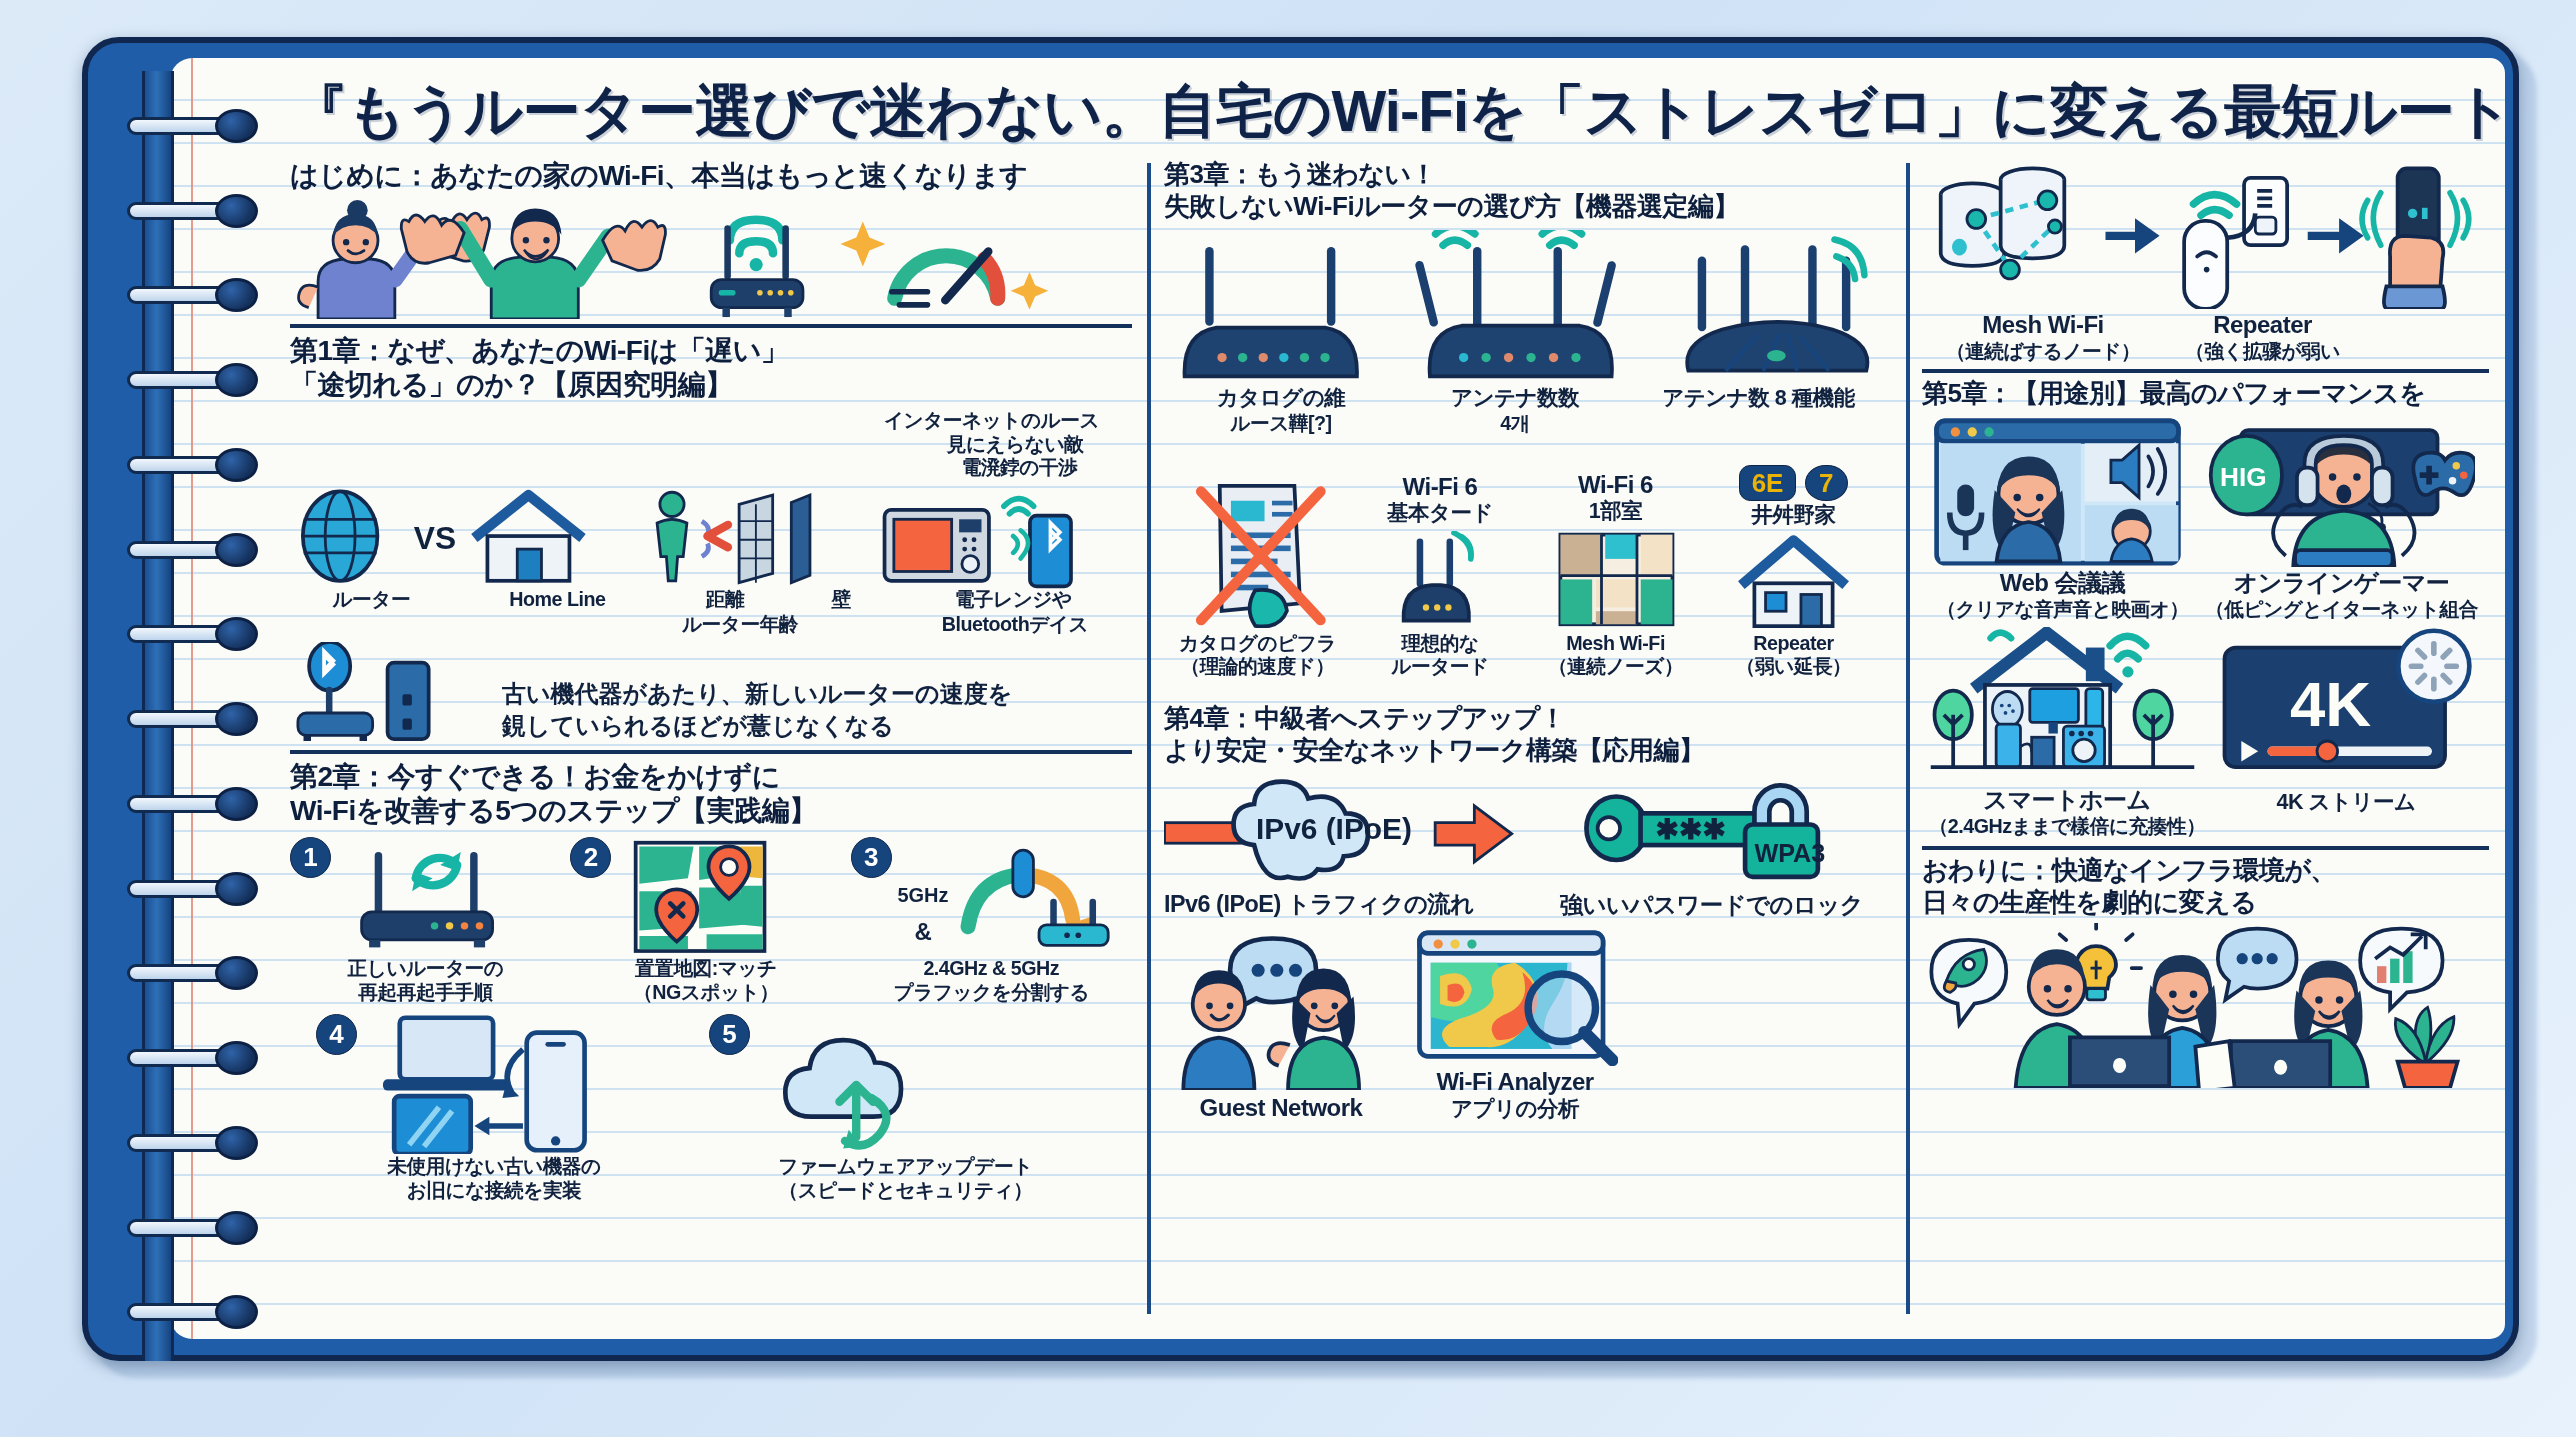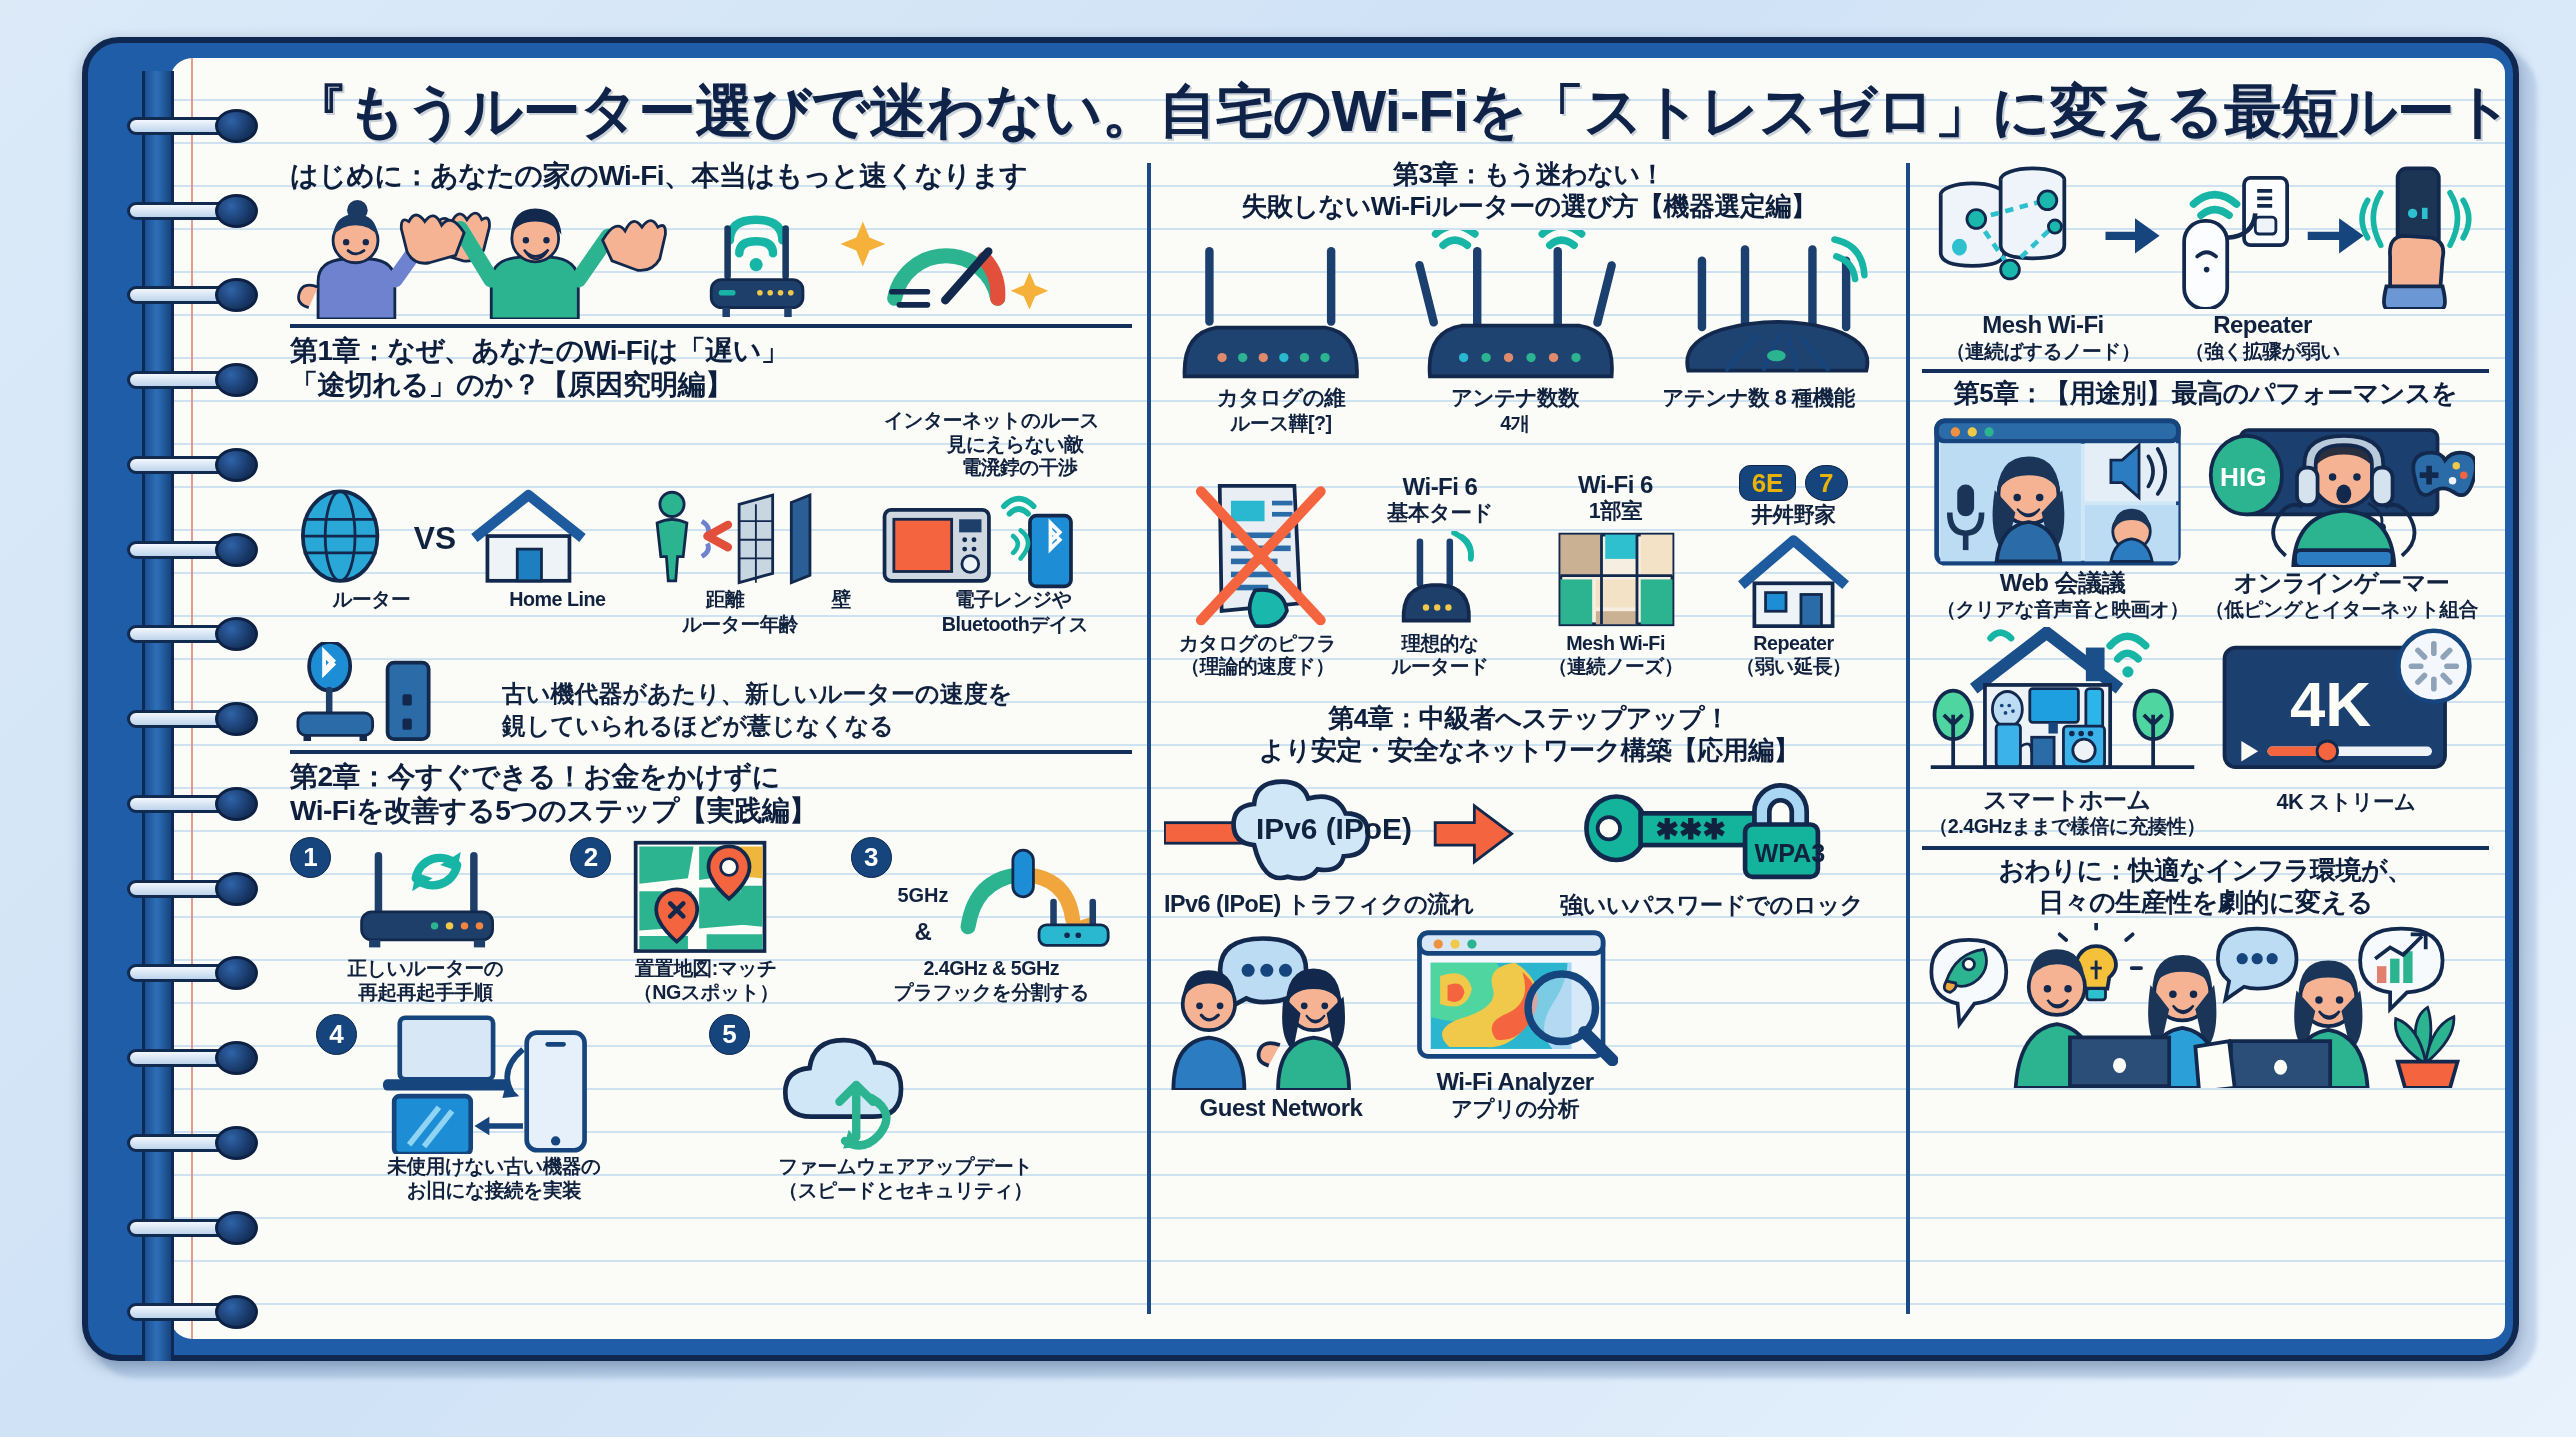--- a/index.html
+++ b/index.html
@@ -79,21 +79,21 @@
   #col-left{ left:0; width:842px; }
   #col-mid{ left:874px; width:730px; }
   #col-right{ left:1632px; width:567px; }
 
   .hrule{ height:3.7px; background:#14315c; margin:5.6px 0 5.6px 0; }
 
   .sec-head{
     font-size:28px; font-weight:bold; color:#0d1f3d; line-height:1.22;
     letter-spacing:-0.5px; white-space:nowrap;
   }
-  .sec-head.sm{ font-size:26px;text-align:center; }
+  .sec-head.sm{ font-size:26px; }
   .cap{
     font-size:21.5px; font-weight:bold; color:#11223f; text-align:center;
     line-height:1.2; letter-spacing:-0.5px;
   }
   .cap.s{ font-size:19.7px; }
   .cap.lg{ font-size:24px; }
   .body-text{ font-size:24px; font-weight:bold; color:#11223f; line-height:1.3; }
 
   .row{ display:flex; align-items:flex-end; justify-content:space-around; }
 
@@ -570,21 +570,21 @@
               <rect x="186" y="52" width="78" height="56" rx="8" fill="#14b39b" stroke="#12294d" stroke-width="5"></rect>
               <text x="196" y="92" font-size="27" font-weight="bold" fill="#11223f" font-family="Liberation Sans">WPA3</text>
             </svg>
             <div class="cap" style="margin-top:3.7px;font-size:23.4px">強いいパスワードでのロック</div>
           </div>
         </div>
 
         <div style="display:flex;margin-top:7.5px;align-items:flex-end">
 
 
-          <div style="width:234px;display:flex;flex-direction:column;">
+          <div style="width:234px;display:flex;flex-direction:column;align-items:center">
             <svg width="215" height="159" viewBox="0 0 230 170">
               <path d="M106 8 q46 0 46 34 q0 34 -46 34 q-10 0 -18 -4 l-22 12 l6 -20 q-12 -10 -12 -22 q0 -34 46 -34 z" fill="#bcdcf4" stroke="#12294d" stroke-width="5"></path>
               <circle cx="90" cy="42" r="7" fill="#16457e"></circle>
                 <circle cx="110" cy="42" r="7" fill="#16457e"></circle>
                 <circle cx="130" cy="42" r="7" fill="#16457e"></circle>
               <circle cx="48" cy="78" r="28" fill="#f6b393" stroke="#12294d" stroke-width="4"></circle>
               <path d="M20 72 q2 -30 28 -30 q26 0 28 30 q-10 -16 -28 -16 q-18 0 -28 16 z" fill="#12294d"></path>
               <circle cx="38" cy="80" r="3.6" fill="#12294d"></circle>
                 <circle cx="60" cy="80" r="3.6" fill="#12294d"></circle>
               <path d="M40 90 q8 10 18 0" stroke="#12294d" stroke-width="3.5" fill="none" stroke-linecap="round"></path>

